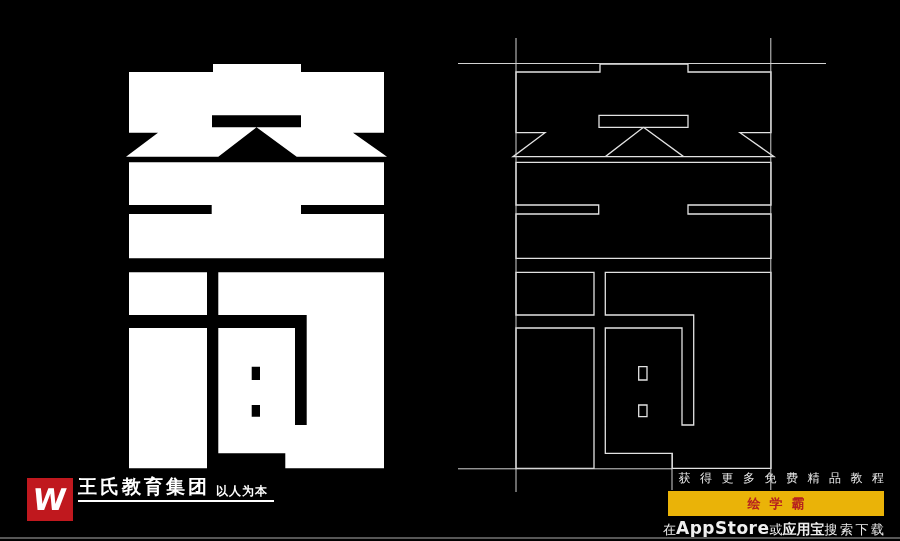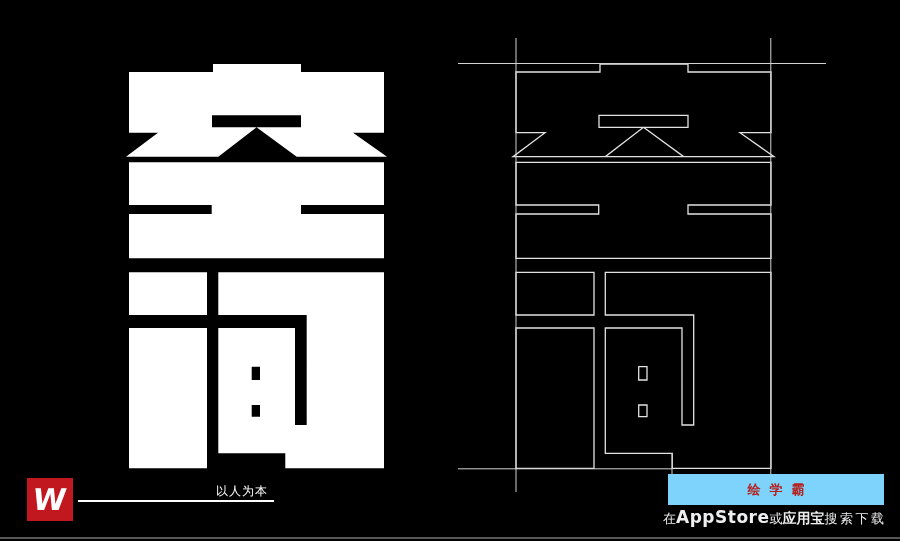--- a/index.html
+++ b/index.html
@@ -7,30 +7,30 @@
          font-family:"DejaVu Sans",sans-serif;}
   .abs{position:absolute;}
   svg{display:block;}
   
   #logo-square{left:27px;top:478px;width:46px;height:43px;background:#c0181e;
                display:flex;align-items:center;justify-content:center;z-index:2;}
   #logo-letter{color:#fff;font-weight:bold;font-size:30px;line-height:1;
                transform:skewX(-8deg);letter-spacing:0;}
   #company{left:78px;top:474px;color:#fff;font-size:19px;font-weight:600;
            letter-spacing:3px;white-space:nowrap;z-index:2;}
-  #slogan{left:216px;top:483px;color:#fff;font-size:12px;font-weight:400;
+  #slogan{left:216px;top:483px;color:#fff;font-size:12px;font-weight:700;
           letter-spacing:1px;white-space:nowrap;z-index:2;}
   #divider{left:78px;top:500px;width:196px;height:2px;background:#fff;z-index:2;}
   #since{left:78px;top:506px;color:#fff;font-size:12px;letter-spacing:13px;
          white-space:nowrap;margin-right:-13px;z-index:2;}
   
   #promo{left:668px;top:470px;width:216px;text-align:right;z-index:2;}
   #promo-line1{color:#e9e9e9;font-size:12px;letter-spacing:9.5px;white-space:nowrap;
                display:block;margin-right:-9.5px;}
-  #promo-badge{margin-top:4px;height:31px;background:#7dd3fc;display:flex;
+  #promo-badge{margin-top:4px;height:25px;background:#eab308;display:flex;
                align-items:center;justify-content:center;}
   #promo-badge-text{color:#b6201f;font-size:13px;font-weight:bold;letter-spacing:9px;
                     margin-right:-9px;white-space:nowrap;line-height:1;}
   #promo-line3{margin-top:2px;display:flex;justify-content:flex-end;
                align-items:baseline;white-space:nowrap;color:#efefef;}
   #promo-line3 .cjk{font-size:13px;}
   #promo-line3 .latin{font-size:17px;font-weight:bold;letter-spacing:0.5px;text-align:right;}
   #promo-line3 .boldcjk{font-size:14px;font-weight:bold;text-align:center;}
   #promo-line3 .spaced{letter-spacing:2.5px;margin-right:-2.5px;}
   #bottom-border{left:0;top:537px;width:900px;height:2px;background:#565656;z-index:3;}
@@ -72,24 +72,26 @@
       <line x1="458" y1="468.8" x2="672" y2="468.8"></line>
       <line x1="516" y1="38" x2="516" y2="492"></line>
       <line x1="770.8" y1="38" x2="770.8" y2="490"></line>
       <line x1="672" y1="453.3" x2="672" y2="490"></line>
     </g>
   </svg>
 
   <div id="logo-square" class="abs">
     <span id="logo-letter">W</span>
   </div>
+  <div id="company" class="abs">王氏教育集团</div>
   <div id="slogan" class="abs">以人为本</div>
   <div id="divider" class="abs"></div>
 
   <div id="promo" class="abs">
+    <span id="promo-line1">获得更多免费精品教程</span>
     <div id="promo-badge">
       <span id="promo-badge-text">绘学霸</span>
     </div>
     <div id="promo-line3">
       <span class="cjk">在</span>
       <span class="latin">AppStore</span>
       <span class="cjk">或</span>
       <span class="boldcjk">应用宝</span>
       <span class="cjk spaced">搜索下载</span>
     </div>

